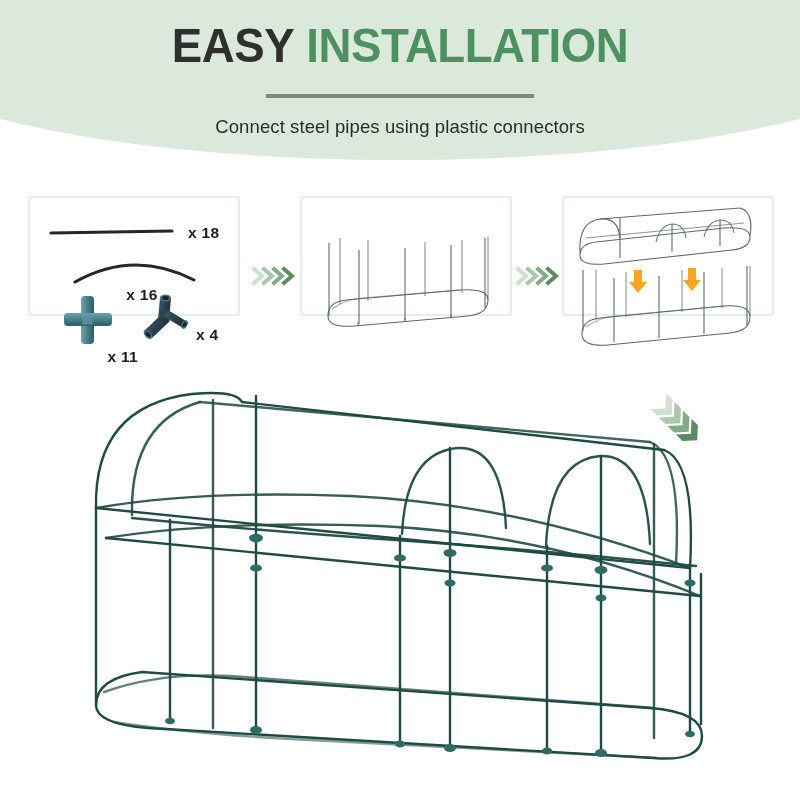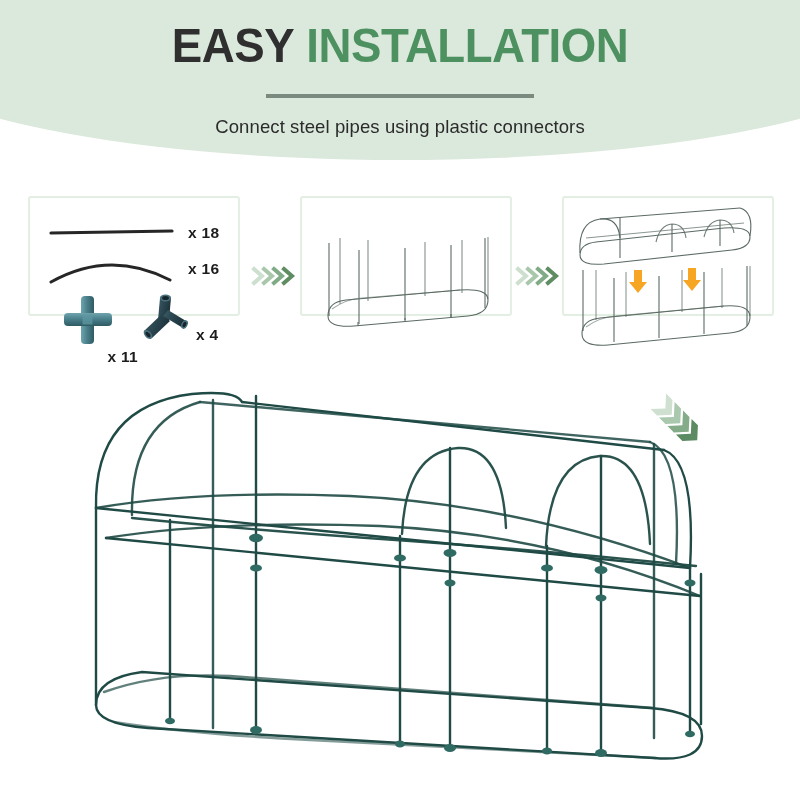--- a/index.html
+++ b/index.html
@@ -110,21 +110,21 @@
     display: flex;
     align-items: center;
   }
   .part-count {
     font-size: 15.5px;
     font-weight: bold;
     color: #1c1c1c;
     letter-spacing: 0.3px;
   }
   #part-straight { left: 18px; top: 26px; width: 176px; }
-  #part-curved   { left: 18px; top: 54px; width: 176px; }
+  #part-curved   { left: 18px; top: 54px; width: 176px; flex-direction: column; }
   #part-cross    { left: 14px; top: 94px; width: 94px; flex-direction: column; }
   #part-tee      { left: 108px; top: 92px; width: 96px; }
 
   
   #hero-illustration {
     position: absolute;
     left: 50px;
     top: 378px;
     width: 700px;
     height: 410px;

